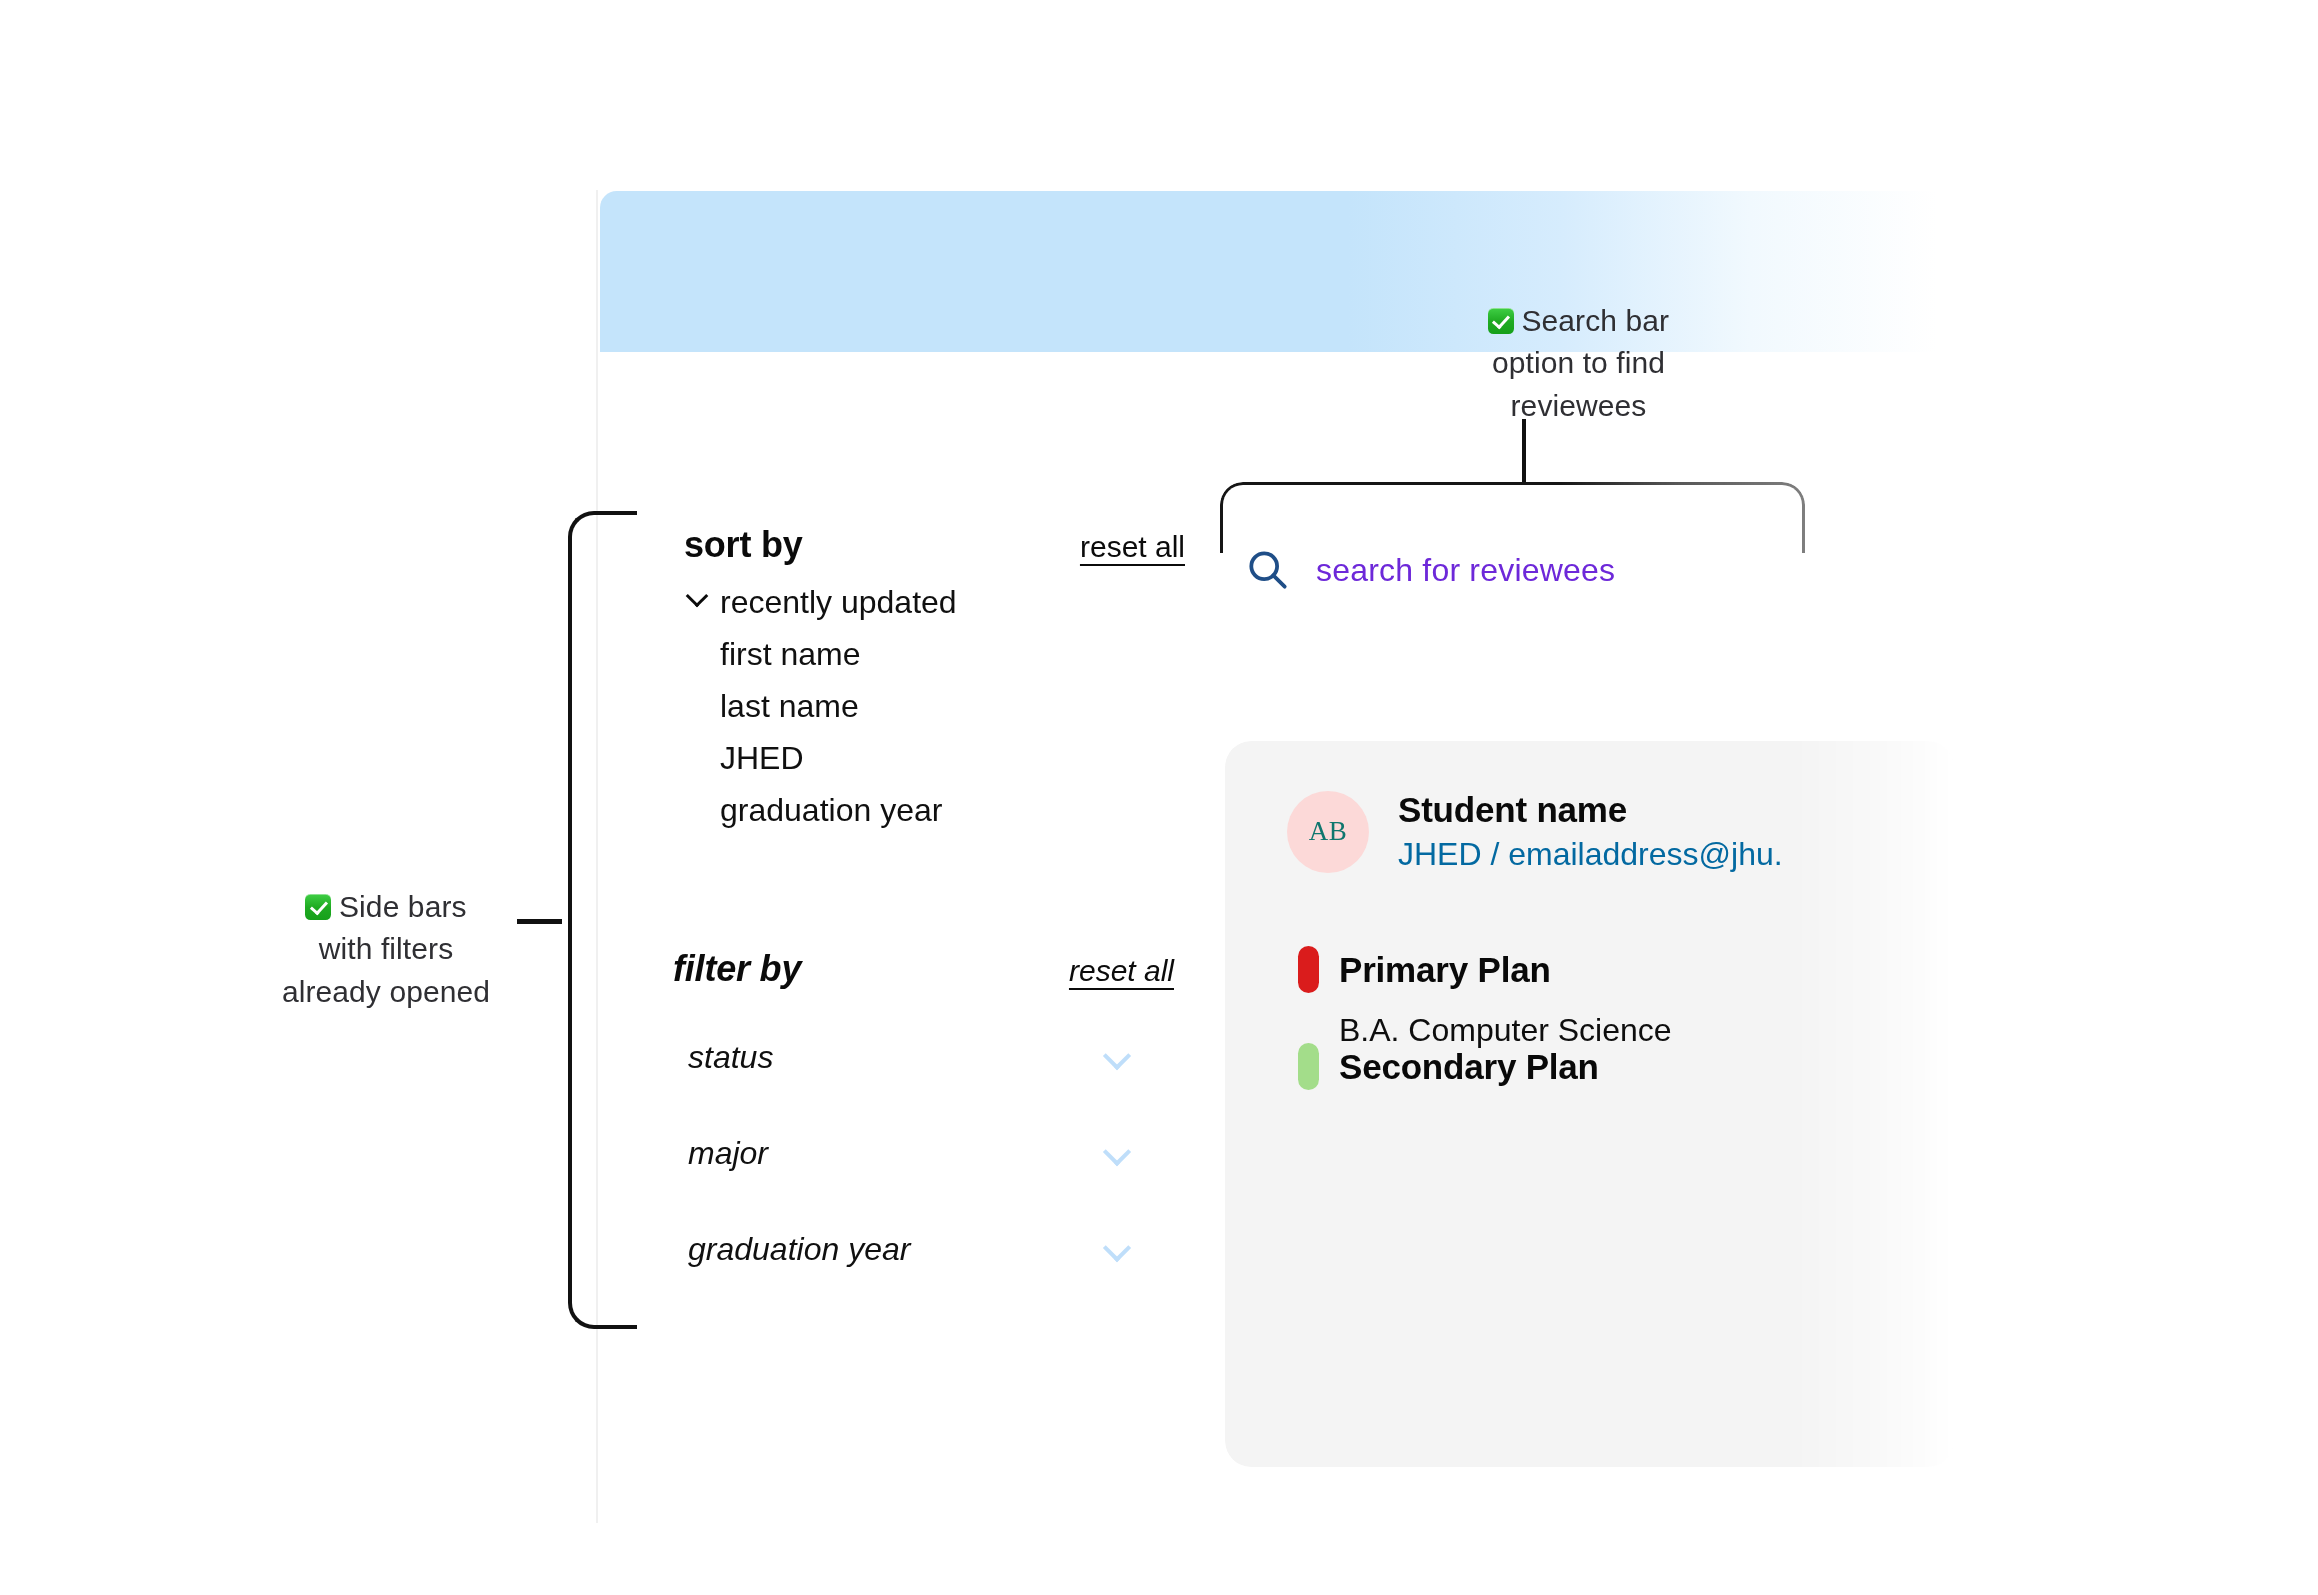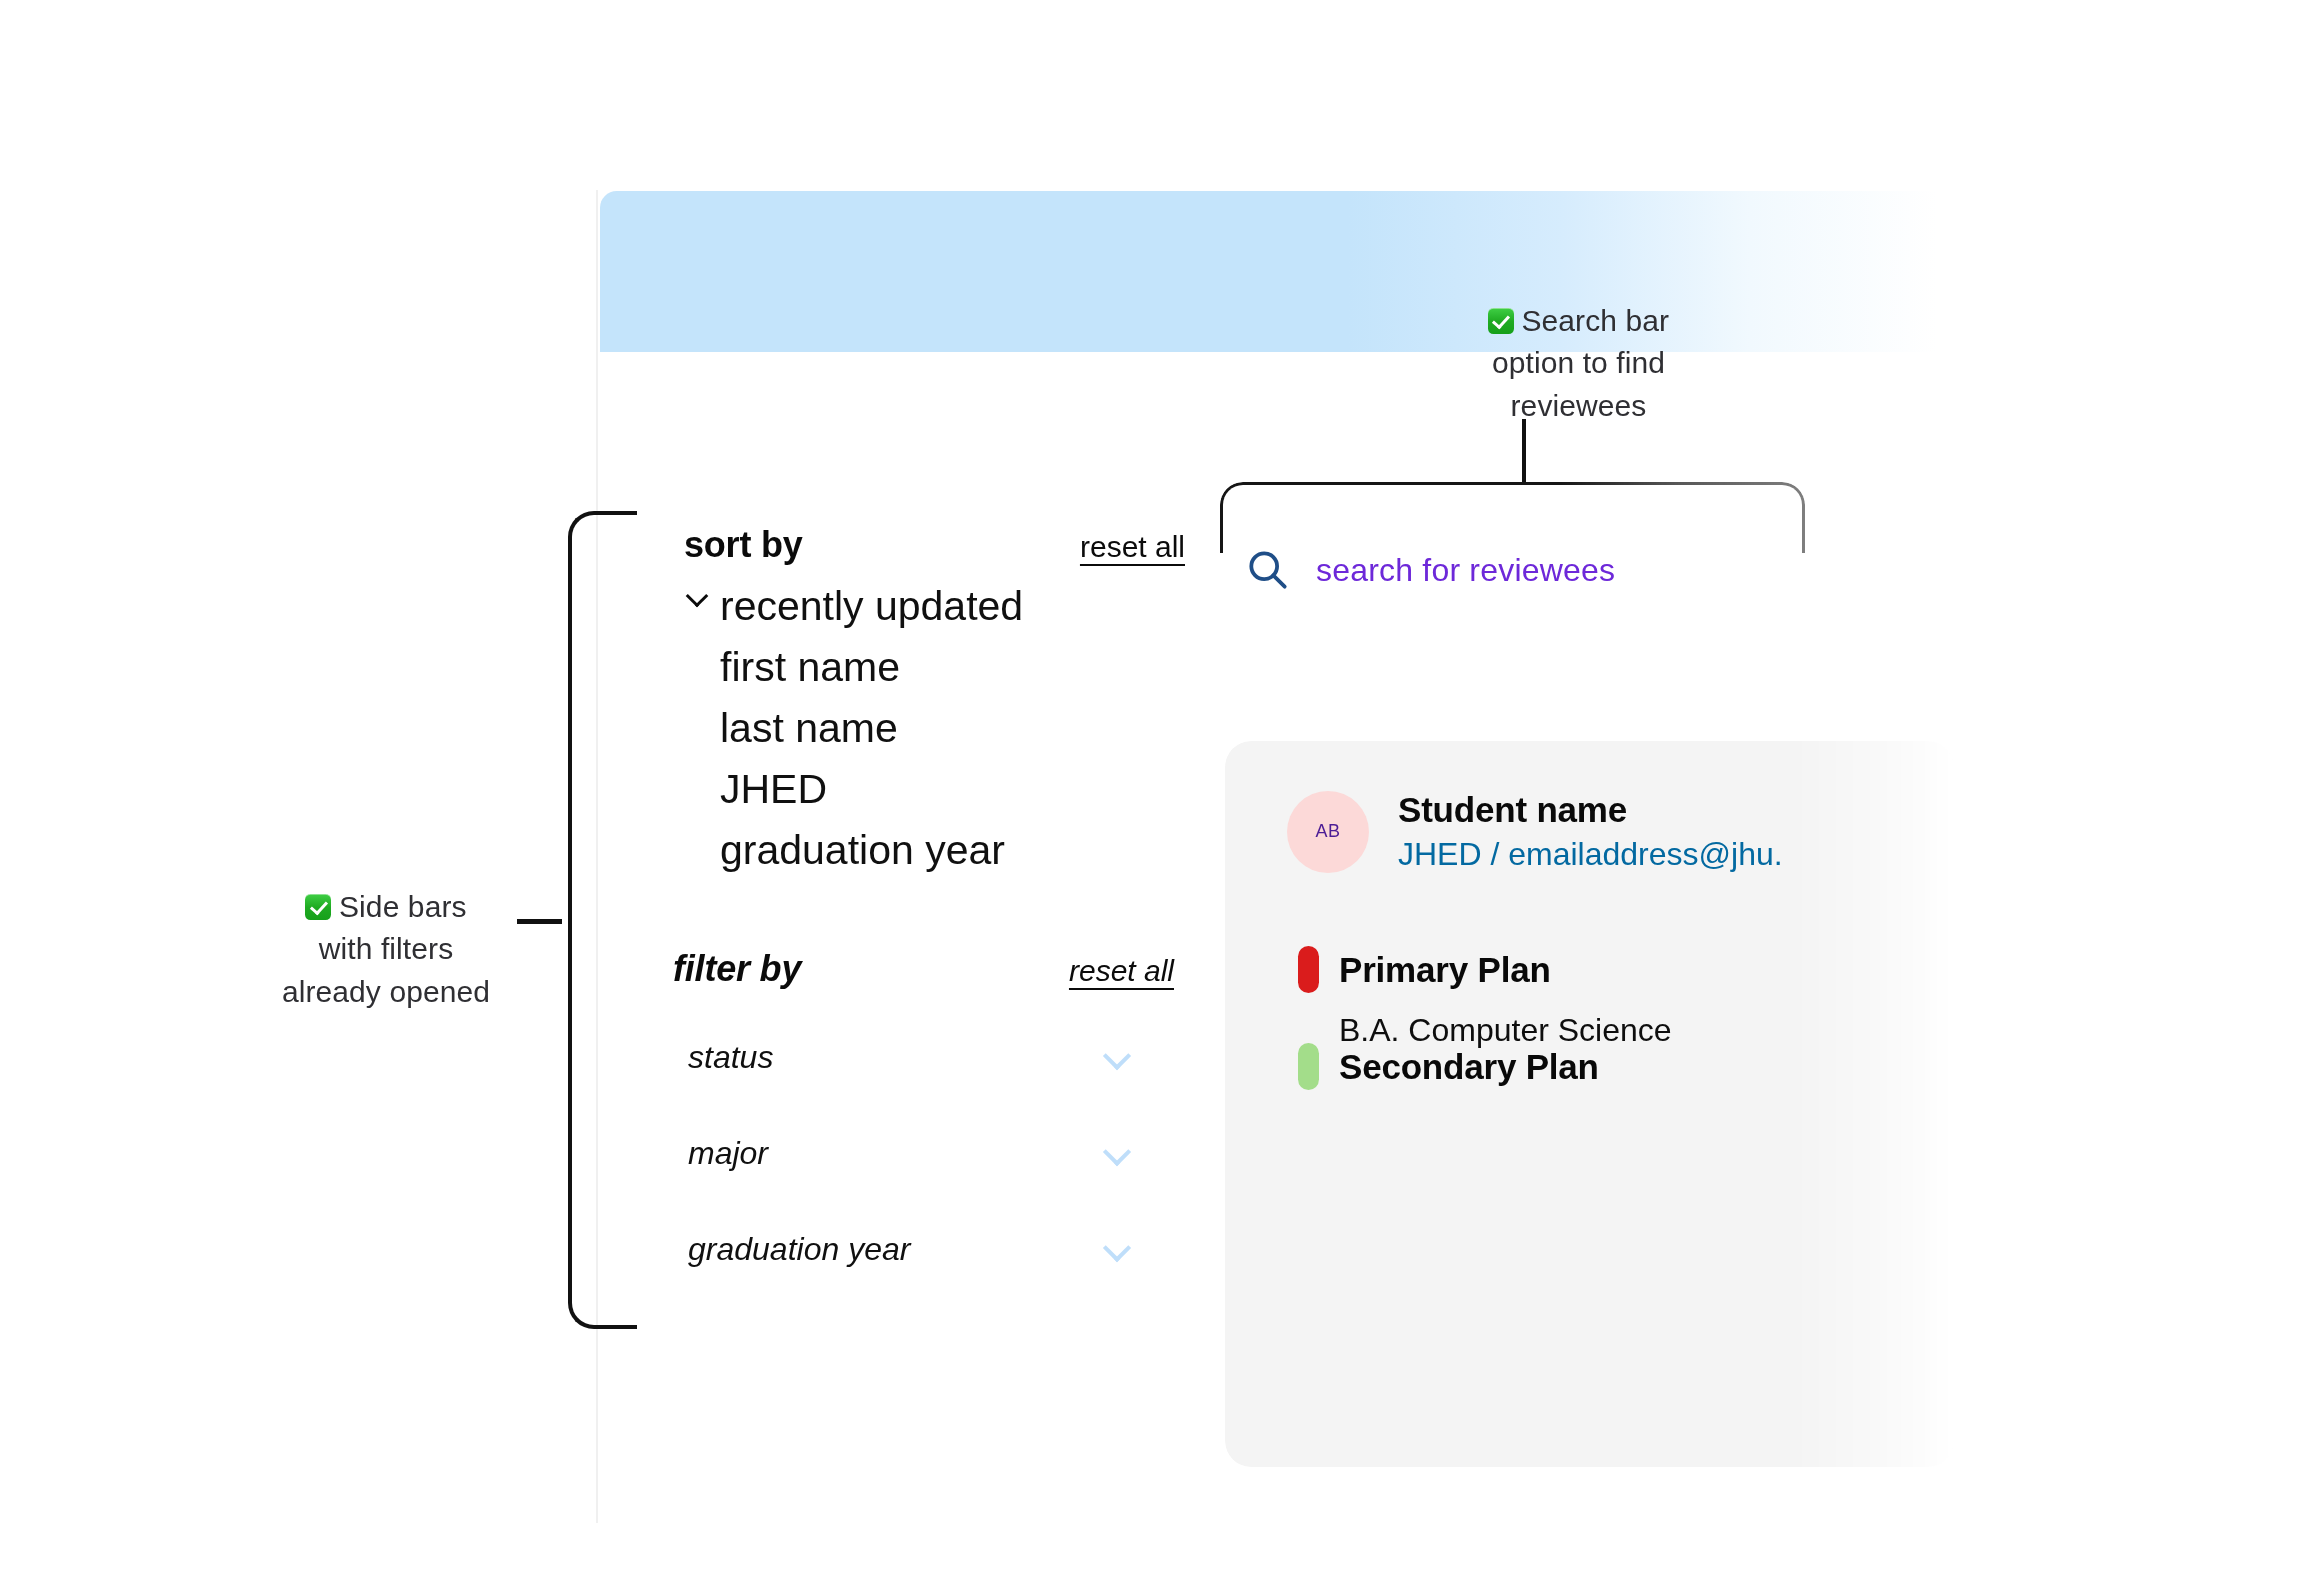--- a/index.html
+++ b/index.html
@@ -144,21 +144,21 @@
     color: #0b0b0b;
     text-decoration: underline;
     text-underline-offset: 6.8px;
     text-decoration-thickness: 2.3px;
     cursor: pointer;
   }
 
   #sort-options { margin-top: 20px; }
   .sort-option {
     position: relative;
-    font-size: 41px;
+    font-size: 32px;
     color: #101010;
     line-height: 1;
     padding: 0 0 0 36px;
     margin-bottom: 20px;
     cursor: pointer;
   }
   .sort-option .chev-dark {
     position: absolute;
     left: 3px;
     top: 2.3px;
@@ -251,23 +251,24 @@
     width: 82px;
     height: 82px;
     border-radius: 50%;
     background: #fcd9d8;
     display: flex;
     align-items: center;
     justify-content: center;
     flex: 0 0 auto;
   }
   #avatar-initials {
-    font-size: 18px;
-    color: #4c1d95;
+    font-size: 27px;
+    color: #0f766e;
     letter-spacing: 0.4px;
+    font-family: Liberation Serif, serif;
   }
   #student-name {
     font-size: 35px;
     font-weight: 700;
     color: #0a0a0a;
     letter-spacing: -0.2px;
     white-space: nowrap;
   }
   #student-contact {
     font-size: 32px;

